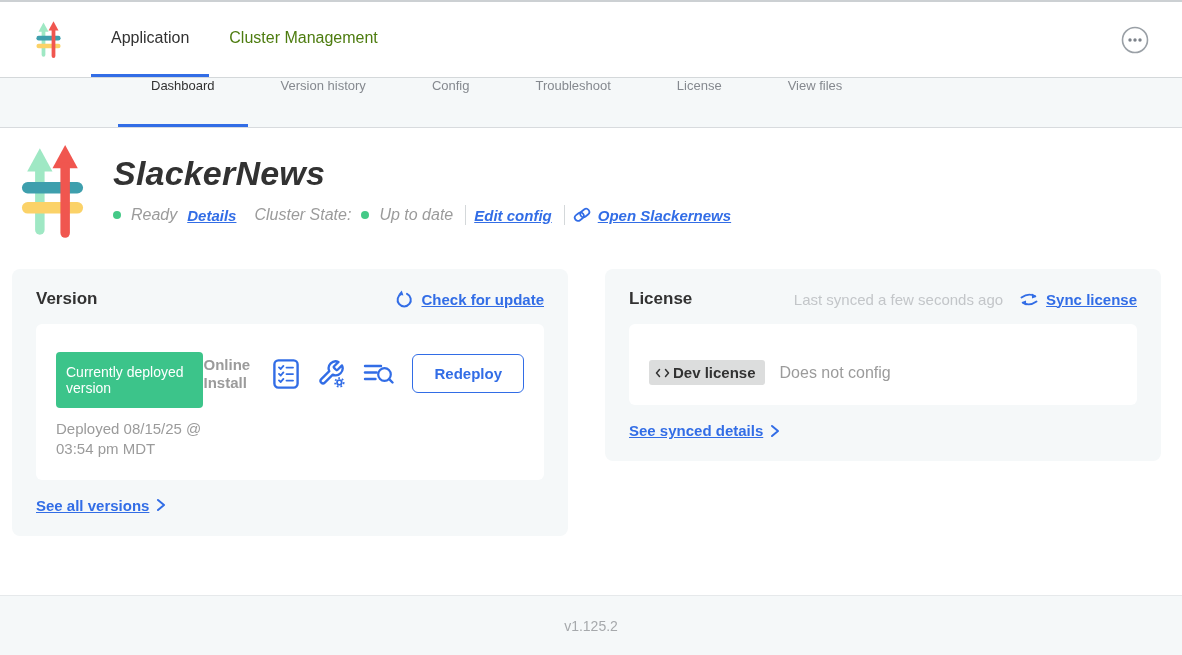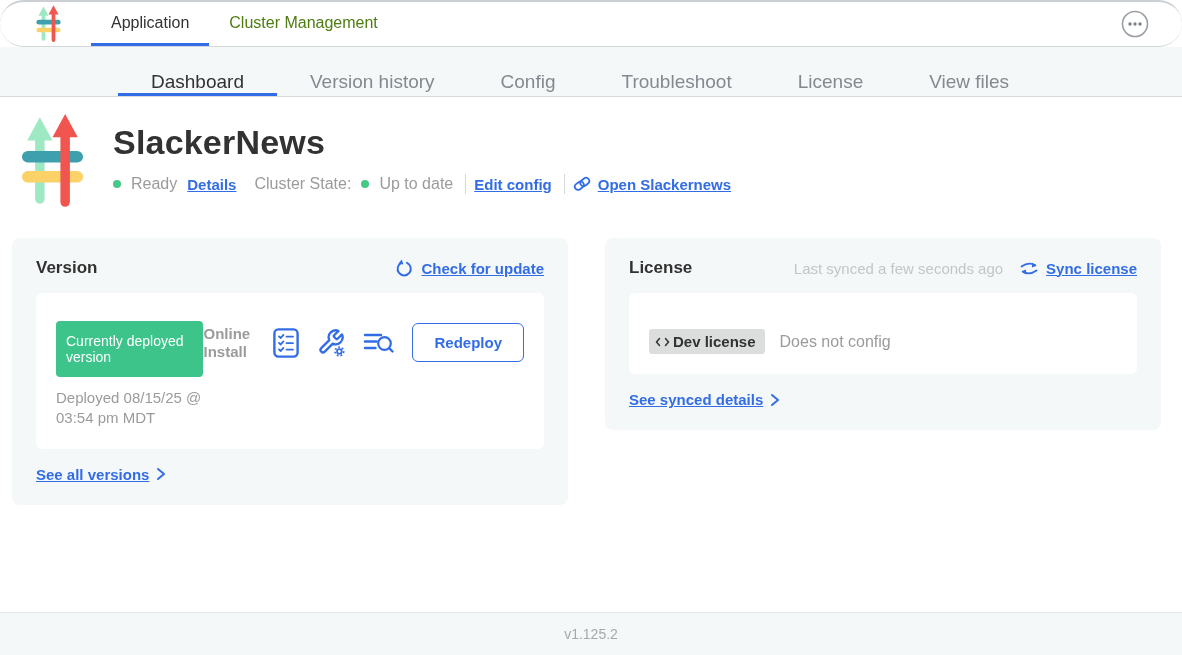--- a/index.html
+++ b/index.html
@@ -12,26 +12,25 @@
     flex-direction: column;
     overflow: hidden;
   }
   a { cursor: pointer; }
 
   
   .topbar {
     border-top: 2px solid #ccd0d3;
     border-bottom: 1px solid #d4d8da;
     background: #fff;
-    height: 47px;
+    height: 78px;
     display: flex;
     align-items: stretch;
     padding: 0 32px 0 36px;
     flex-shrink: 0;
-    border-radius: 29px;
   }
   .logo-small { align-self: center; margin-right: 30px; display: flex; }
   .top-tab {
     display: flex; align-items: center;
     padding: 0 20px;
     font-size: 16px;
     color: #4d7c0f;
     border-bottom: 3px solid transparent;
     cursor: pointer;
   }
@@ -43,33 +42,33 @@
   .subnav {
     background: #f5f8f9;
     border-bottom: 1px solid #d8dbde;
     height: 50px;
     display: flex;
     align-items: stretch;
     padding-left: 118px;
     flex-shrink: 0;
   }
   .subnav-item {
-    display: flex; align-items: flex-end;
+    display: flex; align-items: flex-start;
     padding: 0 33px;
-    font-size: 19px;
+    font-size: 13px;
     color: #85898f;
     border-bottom: 3px solid transparent;
     cursor: pointer;
   }
   .subnav-item.active { color: #323232; border-bottom-color: #326de6; }
 
   
   .main { flex: 1; background: #fff; }
 
-  .app-header { display: flex; padding: 16px 4px 0 20px; }
+  .app-header { display: flex; padding: 16px 4px 0 20px; font-style: italic; }
   .logo-large { flex-shrink: 0; margin-right: 28px; display: flex; align-items: flex-start; }
   .app-title { font-size: 34px; font-weight: bold; color: #323232; margin-top: 10px; letter-spacing: .2px; }
   .status-row { display: flex; align-items: center; margin-top: 12px; font-size: 16px; }
   .dot { width: 8px; height: 8px; border-radius: 50%; background: #44c987; flex-shrink: 0; }
   .muted { color: #9b9b9b; }
   .status-row > * { margin-right: 10px; text-align: right; }
   .vdivider { width: 1px; height: 20px; background: #d4d8da; margin: 0 8px 0 2px; }
   .link {
     color: #326de6; font-weight: bold; text-decoration: underline;
     font-size: 15px; display: inline-flex; align-items: center; gap: 7px;
@@ -118,21 +117,21 @@
   .license-meta { display: flex; align-items: center; gap: 15px; margin-top: 18px; }
   .dev-badge {
     background: #dcdddd; color: #323232; font-weight: bold; font-size: 15px;
     padding: 4px 9px 4px 6px; border-radius: 3px;
     display: inline-flex; align-items: center; gap: 3px;
   }
   .expiry { font-size: 16px; color: #9b9b9b; }
 
   
   .footer {
-    margin-top: auto; height: 43px; flex-shrink: 0;
+    margin-top: auto; height: 60px; flex-shrink: 0;
     background: #f5f8f9; border-top: 1px solid #e6e9eb;
     display: flex; align-items: center; justify-content: center;
     font-size: 14px; color: #a6a9ac;
   }
 </style>
 </head>
 <body>
 
 <header class="topbar">
   <span class="logo-small">

